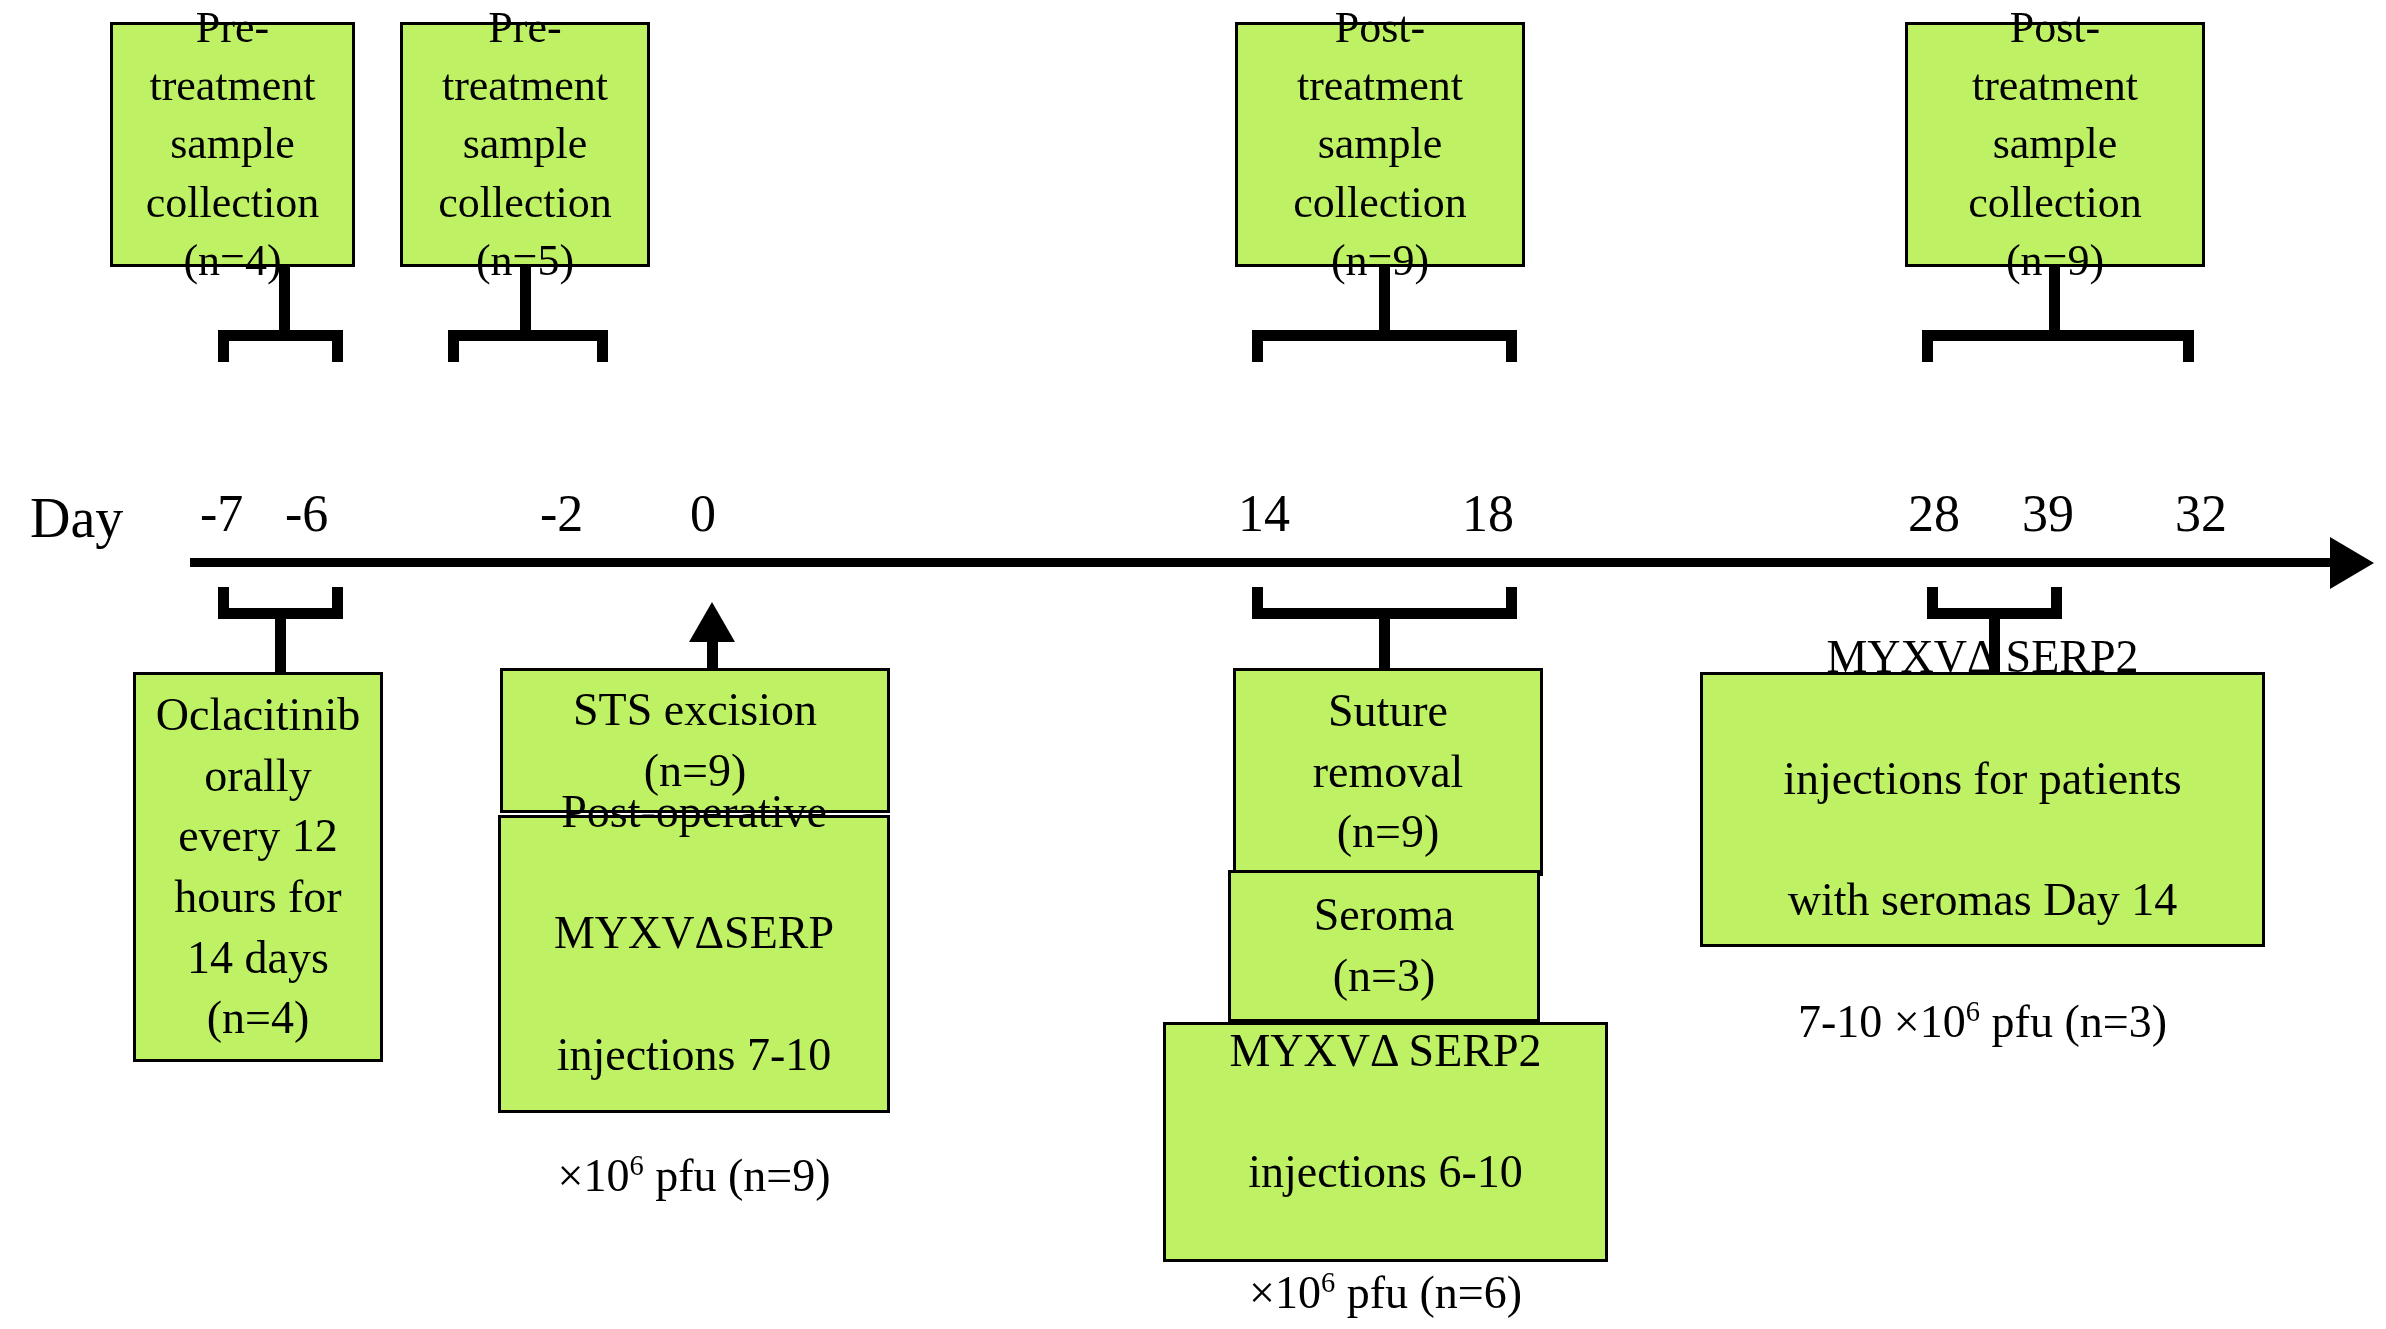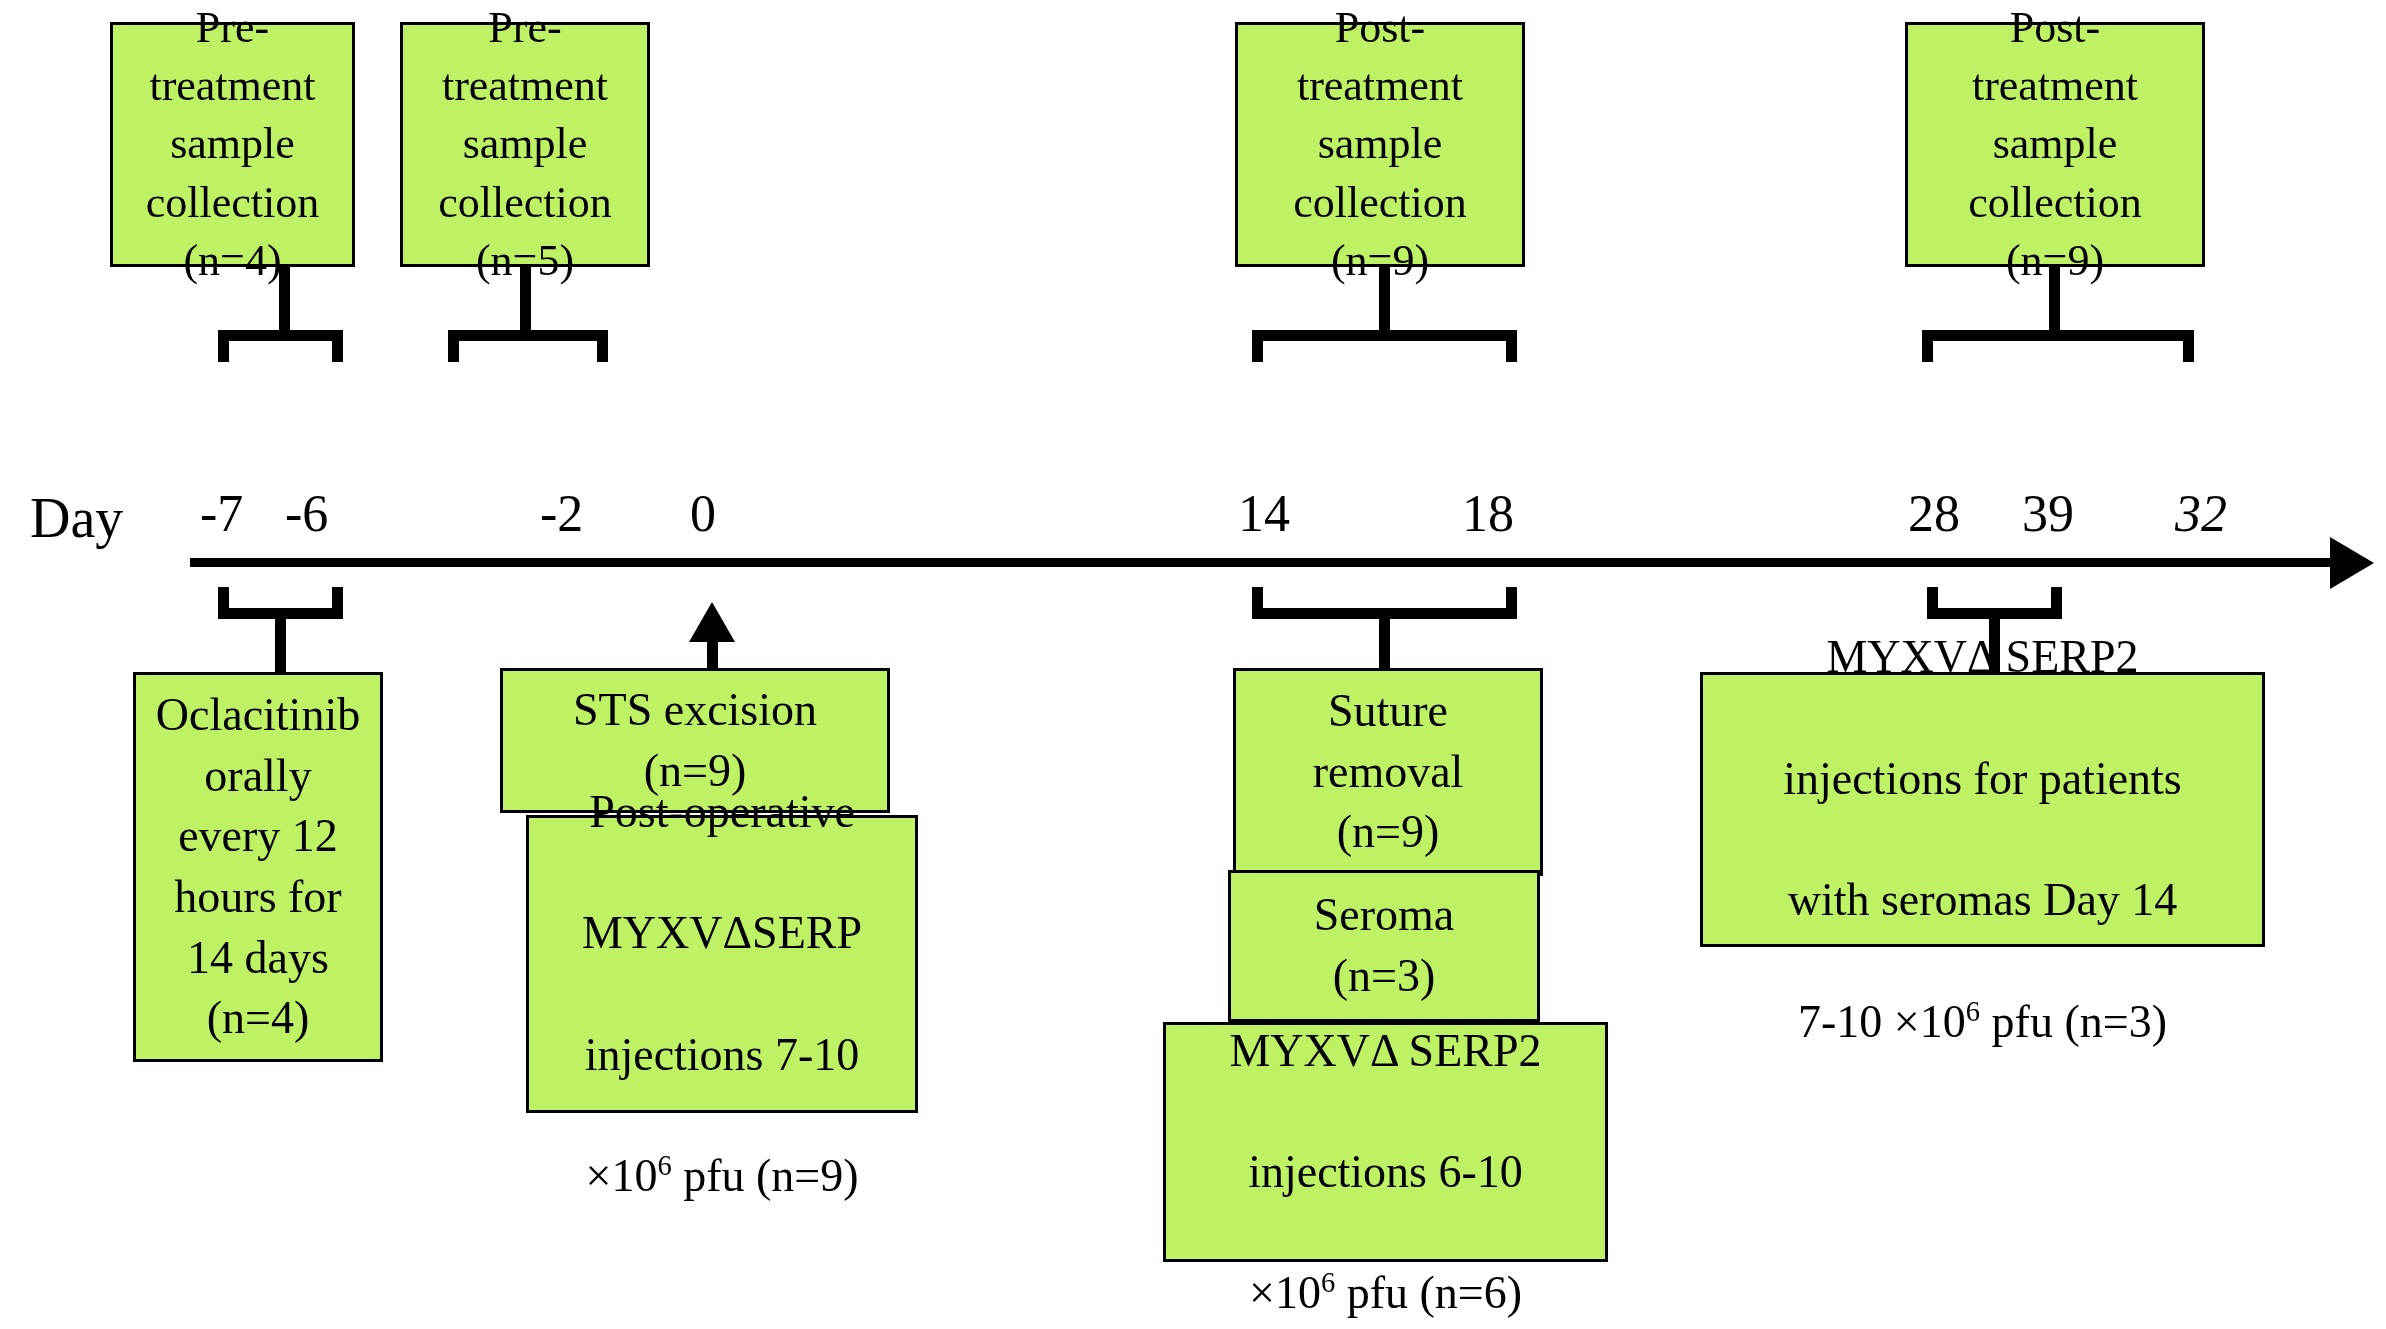--- a/index.html
+++ b/index.html
@@ -166,21 +166,21 @@
   <div class="axis-title" style="left:30px; top:490px;">Day</div>
 
   <div class="daylabel" style="left:200px; top:488px;">-7</div>
   <div class="daylabel" style="left:285px; top:488px;">-6</div>
   <div class="daylabel" style="left:540px; top:488px;">-2</div>
   <div class="daylabel" style="left:690px; top:488px;">0</div>
   <div class="daylabel" style="left:1238px; top:488px;">14</div>
   <div class="daylabel" style="left:1462px; top:488px;">18</div>
   <div class="daylabel" style="left:1908px; top:488px;">28</div>
   <div class="daylabel" style="left:2022px; top:488px;">39</div>
-  <div class="daylabel" style="left:2175px; top:488px;font-style:italic;">32</div>
+  <div class="daylabel" style="left:2175px; top:488px;">32</div>
 
   <div class="axis-line" style="left:190px; top:558px; width:2150px;"></div>
   <div class="axis-head" style="left:2330px; top:537px;"></div>
 
   <div class="bracket down" style="left:218px; top:587px; width:125px; height:32px;"></div>
   <div class="bracket down" style="left:1252px; top:587px; width:265px; height:32px;"></div>
   <div class="bracket down" style="left:1927px; top:587px; width:135px; height:32px;"></div>
 
   <div class="stem" style="left:275px; top:615px; height:60px;"></div>
   <div class="stem" style="left:1379px; top:615px; height:55px;"></div>
@@ -196,21 +196,21 @@
 hours for
 14 days
 (n=4)</span>
   </div>
 
   <div class="box f46" style="left:500px; top:668px; width:390px; height:145px;">
     <span class="txt">STS excision
 (n=9)</span>
   </div>
 
-  <div class="box f46" style="left:526px; top:815px; width:392px; height:298px;">
+  <div class="box f46" style="left:498px; top:815px; width:392px; height:298px;">
     <span class="txt">
       <span>Post-operative</span><br>
       <span>MYXVΔSERP</span><br>
       <span>injections 7-10</span><br>
       <span>×10</span><sup>6</sup><span> pfu (n=9)</span>
     </span>
   </div>
 
   <div class="box f46" style="left:1233px; top:668px; width:310px; height:208px;">
     <span class="txt">Suture

